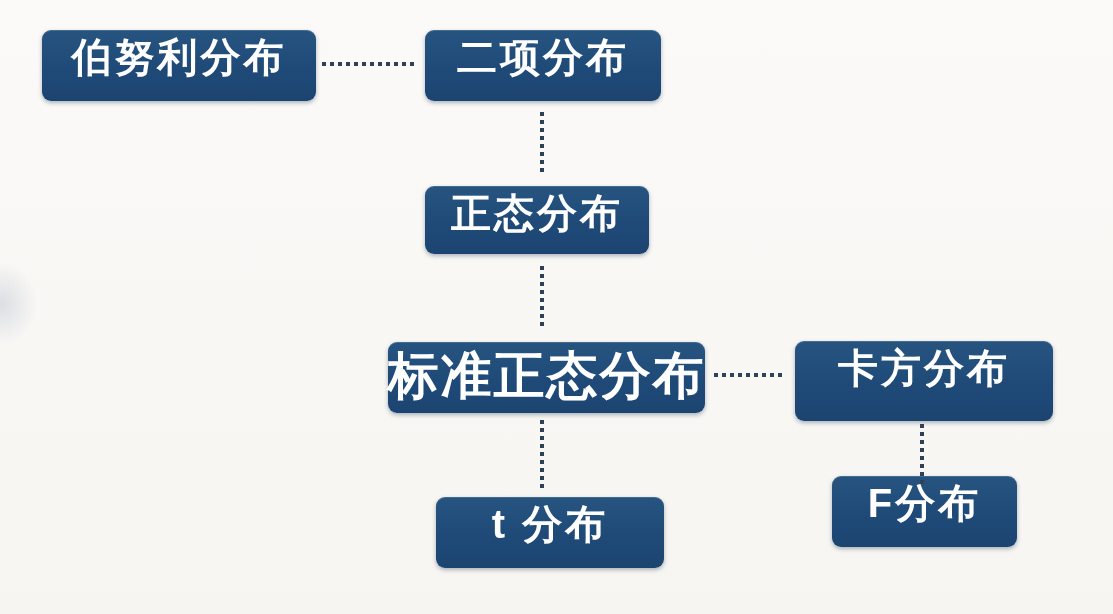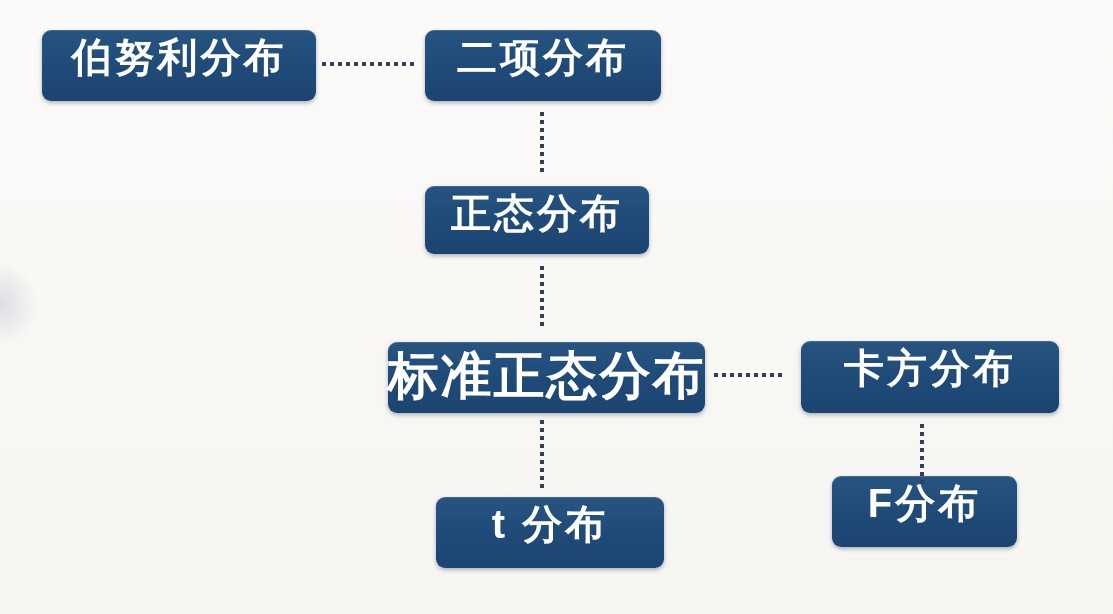--- a/index.html
+++ b/index.html
@@ -60,21 +60,21 @@
   </div>
 
   <div class="node" style="left:425px; top:186px; width:224px; height:68px;">
     <span>正态分布</span>
   </div>
 
   <div class="node" style="left:388px; top:342px; width:317px; height:71px; font-size:51px; letter-spacing:2px;">
     <span>标准正态分布</span>
   </div>
 
-  <div class="node" style="left:795px; top:341px; width:258px; height:72px;margin-left:6px;">
+  <div class="node" style="left:795px; top:341px; width:258px; height:80px;">
     <span>卡方分布</span>
   </div>
 
   <div class="node" style="left:436px; top:497px; width:228px; height:71px;">
     <span>t 分布</span>
   </div>
 
   <div class="node" style="left:832px; top:476px; width:185px; height:71px;">
     <span>F分布</span>
   </div>

